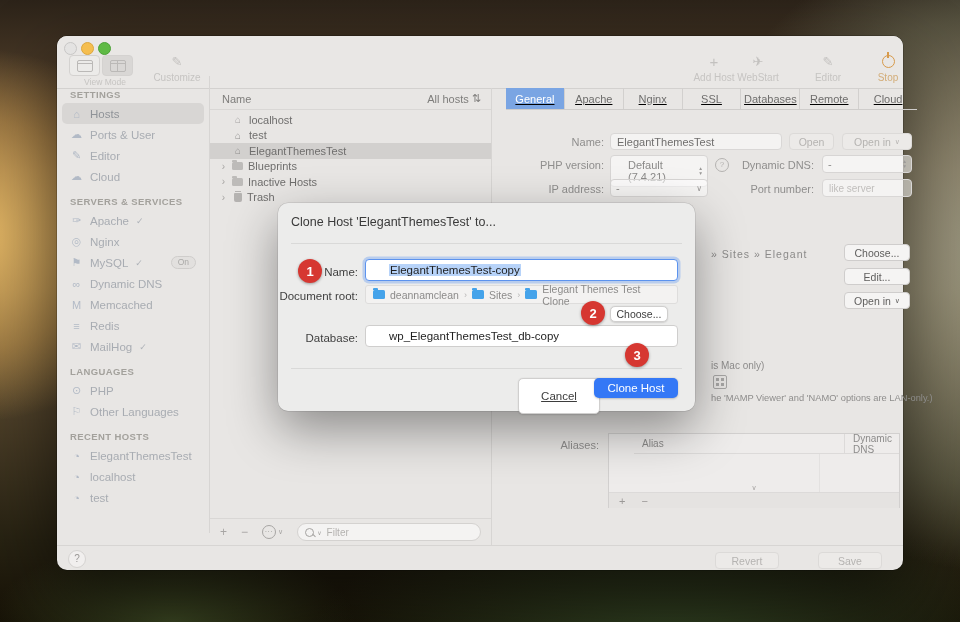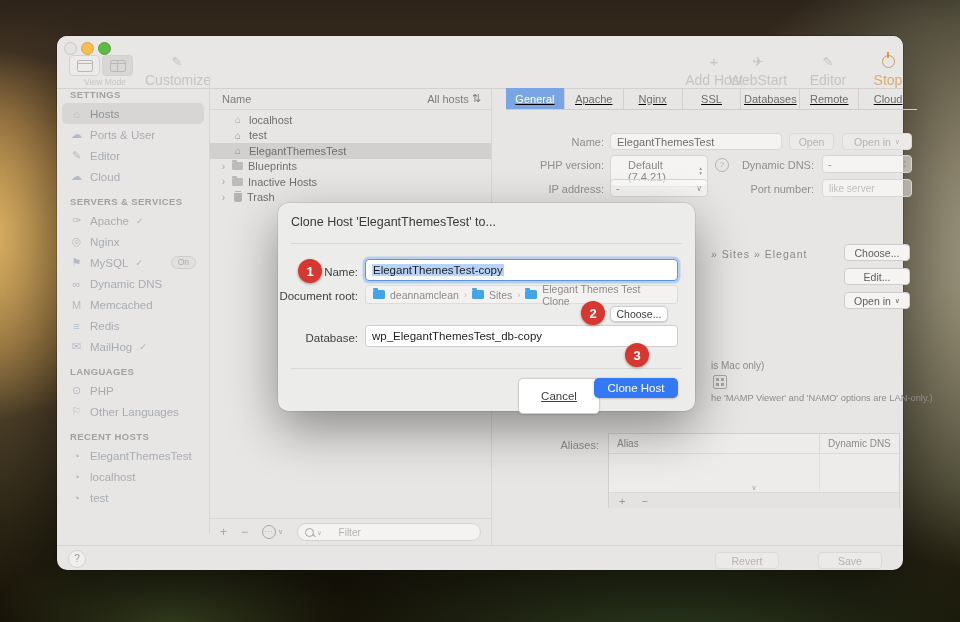--- a/index.html
+++ b/index.html
@@ -15,21 +15,21 @@
     box-shadow:0 28px 70px rgba(0,0,0,.55),0 0 0 .5px rgba(0,0,0,.35);}
   
   .titlebar{position:absolute;left:0;top:0;right:0;height:52px;border-bottom:1px solid #d3d1cf;border-radius:10px 10px 0 0;background:#e9e7e5;}
   .tl{position:absolute;top:6px;width:11px;height:11px;border-radius:50%;}
   .tl.c{left:7px;background:#e4e3e2;border:.5px solid #c8c7c6;}
   .tl.m{left:24px;background:#f5be4f;border:.5px solid #dca73e;}
   .tl.z{left:41px;background:#5fba45;border:.5px solid #4da238;}
   .win-title{position:absolute;left:0;right:0;top:5px;text-align:center;font-size:12px;font-weight:bold;color:#54524f;}
   .tool{position:absolute;text-align:center;color:#bdbbb9;}
   .tool .t-ic{display:block;height:16px;font-size:13px;line-height:16px;color:#c3c1bf;}
-  .tool .t-lb{display:block;font-size:14px;margin-top:2px;color:#c6c4c2;}
+  .tool .t-lb{display:block;font-size:10px;margin-top:2px;color:#c6c4c2;}
   .seg{position:absolute;left:12px;top:19px;display:flex;gap:2px;}
   .seg .sbtn{width:29px;height:19px;border:1px solid #d4d2d0;background:#ecebe9;border-radius:4px;display:flex;align-items:center;justify-content:center;}
   .seg .sbtn.pressed{background:#d9d7d5;}
   .vm-ic{width:14px;height:10px;border:1.2px solid #bbb9b7;border-radius:2px;position:relative;}
   .vm-ic::before{content:"";position:absolute;left:0;right:0;top:2px;height:1.2px;background:#bbb9b7;}
   .vm-ic.cols::after{content:"";position:absolute;top:0;bottom:0;left:6px;width:1.2px;background:#bbb9b7;}
   .vm-label{position:absolute;left:4px;top:41px;width:88px;text-align:center;font-size:8.5px;color:#c6c4c2;}
   .power{display:inline-block;width:11px;height:11px;border:1.6px solid #d79a4b;border-radius:50%;position:relative;top:1px;}
   .power::before{content:"";position:absolute;top:-4px;left:50%;transform:translateX(-50%);width:2px;height:6px;background:#d79a4b;}
   
@@ -55,21 +55,21 @@
   .csstrash::before{content:"";position:absolute;top:-2px;left:1px;width:6px;height:1.5px;background:inherit;}
   .hl-foot{position:absolute;left:0;right:0;bottom:0;height:26px;border-top:1px solid #d9d7d5;display:flex;align-items:center;padding:0 10px;gap:14px;color:#a19f9d;}
   .hl-foot .pm{font-size:12px;color:#a7a5a3;}
   .ellip{display:flex;align-items:center;gap:2px;color:#a7a5a3;}
   .ellip .circ{width:12px;height:12px;border:1.1px solid #a7a5a3;border-radius:50%;font-size:7px;line-height:11px;text-align:center;letter-spacing:.5px;}
   .ellip .dn{font-size:7px;}
   .filterbox{flex:1;height:16px;border:1px solid #d4d2d0;border-radius:9px;background:rgba(255,255,255,.5);display:flex;align-items:center;padding:0 7px;gap:3px;}
   .mag{width:7px;height:7px;border:1.2px solid #a5a3a1;border-radius:50%;position:relative;flex:none;}
   .mag::after{content:"";position:absolute;width:4px;height:1.2px;background:#a5a3a1;transform:rotate(45deg);right:-3px;bottom:-1px;}
   .filterbox .dn{font-size:6px;color:#a5a3a1;}
-  .filterbox input{border:none;background:transparent;outline:none;font-size:10px;color:#6e6d6c;width:100%;font-family:inherit;margin-left:12px;}
+  .filterbox input{border:none;background:transparent;outline:none;font-size:10px;color:#6e6d6c;width:100%;font-family:inherit;}
   .filterbox input::placeholder{color:#b4b2b0;}
   
   .rightpanel{position:absolute;left:449px;top:52px;width:411px;height:457px;box-sizing:border-box;text-decoration:underline;}
   .tabs{display:flex;height:21px;border-bottom:1px solid #cfcdcb;}
   .tab{flex:1;display:flex;align-items:center;justify-content:center;font-size:11px;color:#6e6d6c;border-right:1px solid #d2d0ce;}
   .tab:last-child{border-right:none;}
   .tab.sel{background:#7aa5e3;color:#fff;}
   .flabel{position:absolute;font-size:11px;color:#8f8e8d;text-align:right;}
   .fvalue{position:absolute;font-size:11px;color:#6f6e6d;background:rgba(255,255,255,.5);border:1px solid #d9d7d6;border-radius:4px;display:flex;align-items:center;padding:0 6px;box-sizing:border-box;}
   .fselect{position:absolute;font-size:11px;color:#8b8a89;background:rgba(255,255,255,.55);border:1px solid #d7d5d4;border-radius:4px;display:flex;align-items:center;padding:0 5px;box-sizing:border-box;}
@@ -79,36 +79,36 @@
   .gbtn.en{color:#5f5e5d;background:#f5f4f3;border-color:#cfcdcc;}
   .gbtn .dn{font-size:7px;}
   .circ-i{position:absolute;width:12px;height:12px;border:1.1px solid #b5b3b1;border-radius:50%;color:#b5b3b1;font-size:8px;line-height:12px;text-align:center;}
   .portinput{position:absolute;background:rgba(255,255,255,.5);border:1px solid #d9d7d6;border-radius:4px;box-sizing:border-box;padding:0 6px;font-size:10px;font-family:inherit;color:#6f6e6d;}
   .portinput::placeholder{color:#c0bebc;}
   .crumb-partial{position:absolute;font-size:10.5px;letter-spacing:1px;color:#8b8a89;white-space:nowrap;}
   .note{position:absolute;color:#8e8d8c;white-space:nowrap;}
   .qr{position:absolute;width:12px;height:12px;border:1.2px solid #a8a7a6;border-radius:2px;}
   .qr::before{content:"";position:absolute;left:2px;top:2px;width:3px;height:3px;background:#a8a7a6;box-shadow:5px 0 #a8a7a6,0 5px #a8a7a6,5px 5px #a8a7a6;}
   .aliases-tbl{position:absolute;left:102px;top:345px;width:292px;height:75px;border:1px solid #d2d0cf;background:rgba(255,255,255,.25);box-sizing:border-box;}
-  .al-head{display:flex;height:19px;border-bottom:1px solid #dcdad9;font-size:10px;color:#8c8b8a;align-items:flex-start;}
+  .al-head{display:flex;height:19px;border-bottom:1px solid #dcdad9;font-size:10px;color:#8c8b8a;align-items:flex-start;margin-left:25px;}
   .al-c1{width:211px;padding-left:8px;box-sizing:border-box;border-right:1px solid #dcdad9;height:100%;display:flex;align-items:center;}
   .al-c2{flex:1;padding-left:8px;display:flex;align-items:center;height:100%;}
   .al-body{height:38px;position:relative;border-bottom:1px solid #dcdad9;}
   .al-body::before{content:"";position:absolute;left:210px;top:0;bottom:0;width:1px;background:#e3e1e0;}
   .al-body .dn{position:absolute;left:50%;bottom:0;transform:translateX(-50%);font-size:7px;color:#a5a3a1;}
   .al-foot{height:15px;background:#e5e3e1;display:flex;align-items:center;gap:16px;padding-left:10px;font-size:11px;color:#9b9997;}
   .statusbar{position:absolute;left:0;right:0;top:509px;height:25px;border-top:1px solid #d7d5d3;border-radius:0 0 10px 10px;}
   
   .dialog{position:absolute;left:278px;top:203px;width:417px;height:208px;background:#ececeb;border-radius:10px;
     box-shadow:0 18px 50px rgba(0,0,0,.4),0 0 0 .5px rgba(0,0,0,.15);z-index:50;}
   .dlg-title{position:absolute;left:13px;top:12px;font-size:12.5px;color:#3a3a3a;}
   .dlg-sep{position:absolute;left:13px;right:13px;height:1px;background:rgba(0,0,0,.08);}
   .badge{position:absolute;width:24px;height:24px;border-radius:50%;background:#d63731;color:#fff;font-size:13px;font-weight:bold;display:flex;align-items:center;justify-content:center;box-shadow:0 1px 3px rgba(0,0,0,.35);z-index:5;}
   .dlg-label{position:absolute;font-size:11.5px;color:#3f3f3f;text-align:right;}
-  .dlg-input{position:absolute;background:#fff;border:1px solid #cfcecd;border-radius:4px;display:flex;align-items:center;padding:0 6px;font-size:11.5px;color:#1f1f1f;box-sizing:border-box;}
+  .dlg-input{position:absolute;background:#fff;border:1px solid #cfcecd;border-radius:4px;display:flex;align-items:center;padding:0 23px;font-size:11.5px;color:#1f1f1f;box-sizing:border-box;}
   .dlg-input.focus{border:1.5px solid #5c93ee;box-shadow:0 0 0 2.5px rgba(110,160,240,.4);}
   .selhl{background:#b7d3f9;padding:0 1px;}
   .dlg-crumbfield{position:absolute;background:#f3f2f1;border:1px solid #dedddc;border-radius:3px;display:flex;align-items:center;gap:5px;padding:0 7px;font-size:10.5px;color:#8c8b8a;box-sizing:border-box;}
   .bluefolder{width:12px;height:9px;background:#45a3ea;border-radius:1.5px;position:relative;flex:none;}
   .bluefolder::before{content:"";position:absolute;top:-2px;left:0;width:5px;height:2px;background:inherit;border-radius:1px 1px 0 0;}
   .crumb-sep{color:#b7b6b5;font-size:9px;}
   .dlg-btn{position:absolute;display:flex;align-items:center;justify-content:center;border-radius:5px;font-size:11.5px;box-sizing:border-box;}
   .dlg-btn.white{background:#fff;border:.5px solid #d0cfce;color:#3d3d3d;box-shadow:0 .5px 1.5px rgba(0,0,0,.12);}
   .dlg-btn.blue{background:#3478f6;color:#fff;box-shadow:0 .5px 2px rgba(0,0,0,.2);}
   .dlg-btn.small{font-size:10.5px;}

